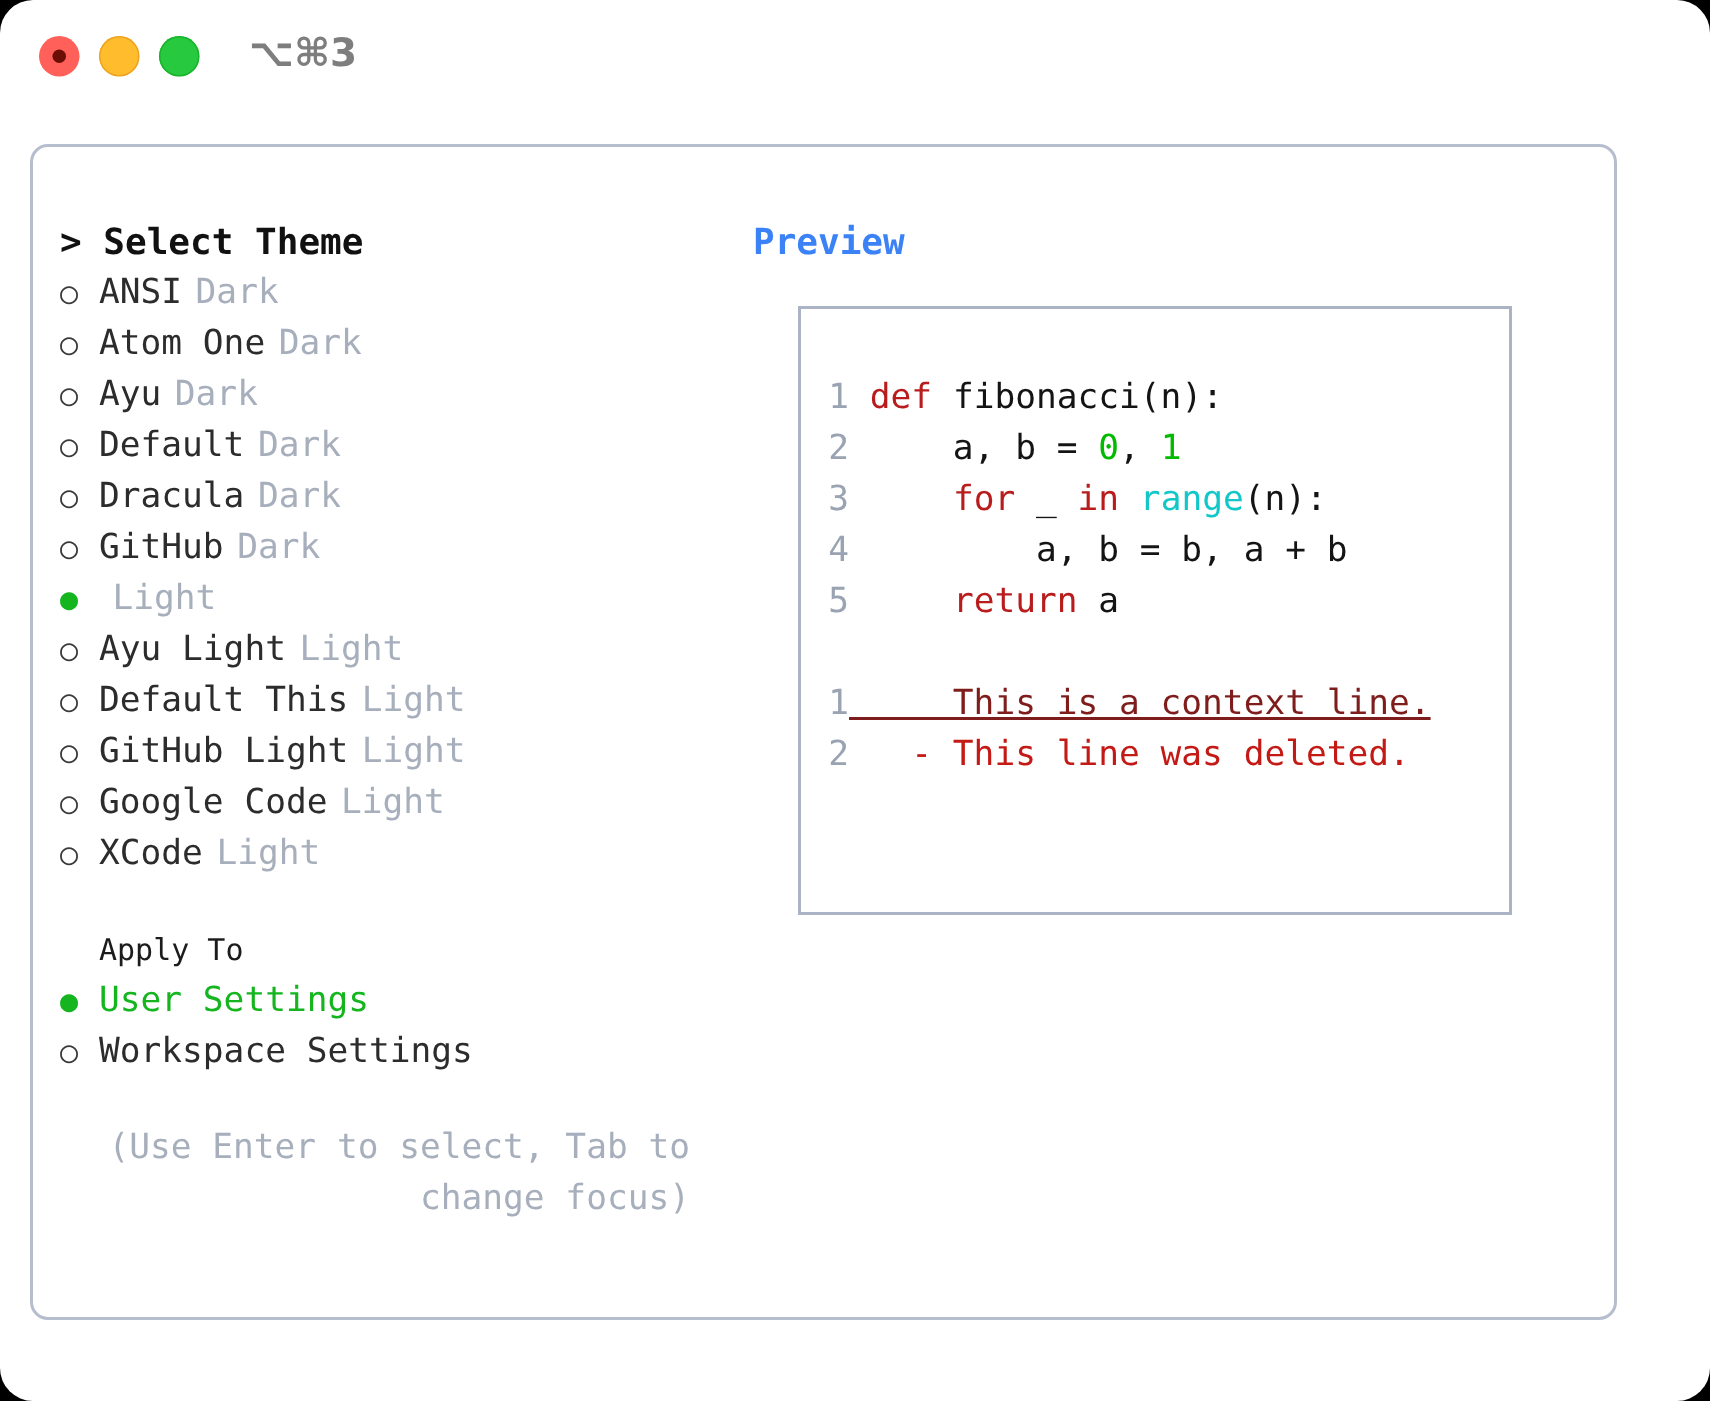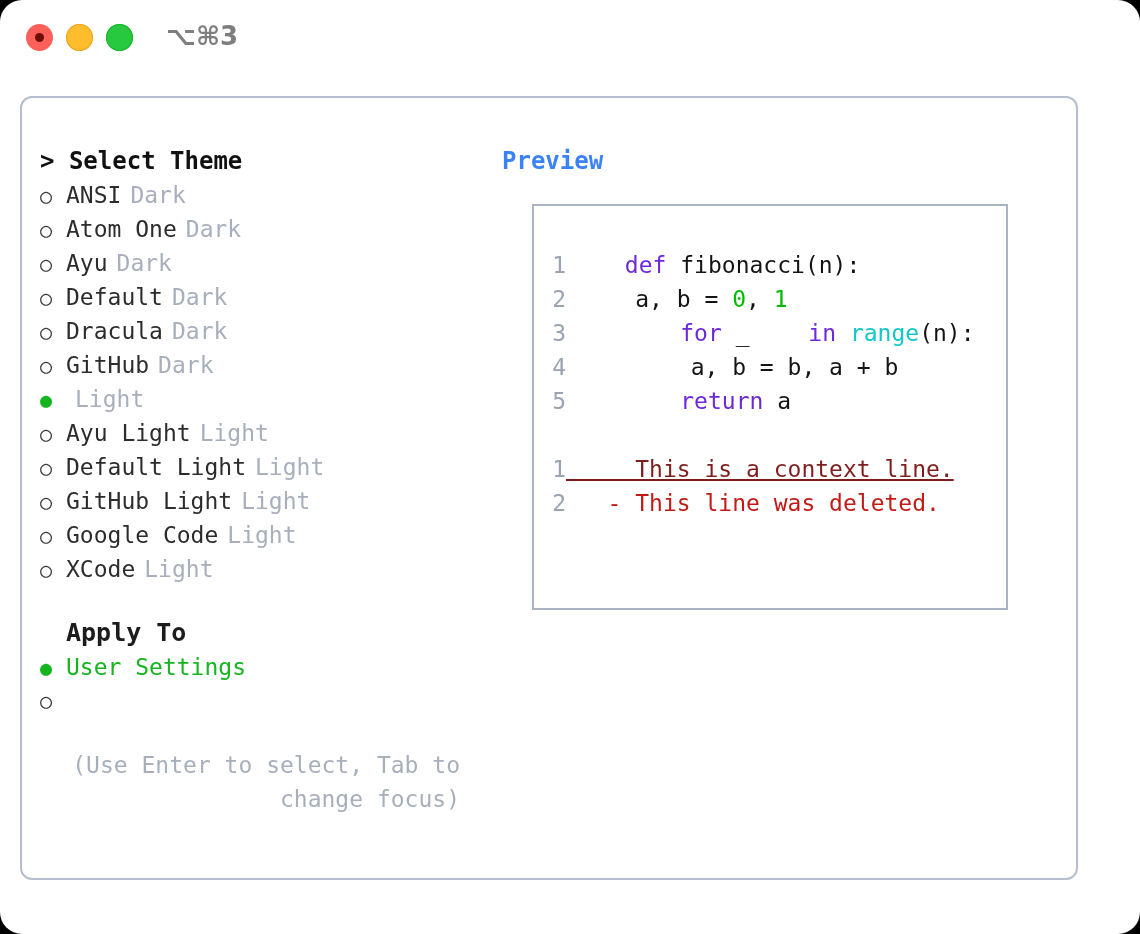--- a/index.html
+++ b/index.html
@@ -127,26 +127,26 @@
   }
   .row.selected .marker { color: #15b51f; }
   .row .name { color: #2c2c2c; }
   .row.selected .name { color: #15b51f; }
   .row .kind {
     color: #a7afbc;
     margin-left: 9px;
   }
 
   .section-label {
-    font-size: 25px;
+    font-size: 20px;
     line-height: 34px;
     color: #1c1c1c;
     padding-left: 26px;
     white-space: pre;
-    font-weight: bold;
+    font-weight: normal;
   }
   .spacer-sm { height: 30px; }
   .spacer-md { height: 30px; }
 
   .hint {
     font-size: 23px;
     line-height: 34px;
     color: #a7afbc;
     width: 420px;
     white-space: normal;
@@ -186,21 +186,21 @@
     font-size: 23px;
     line-height: 34px;
     white-space: pre;
   }
   .ln {
     color: #9aa3b2;
     display: inline-block;
     width: 22px;
     text-align: right;
   }
-  .tok-kw    { color: #6d28d9; margin-left: 45px; }
+  .tok-kw    { color: #b91c1c; }
   .tok-fn    { color: #141414; margin-top: 12px; }
   .tok-id    { color: #141414; }
   .tok-num   { color: #00bb00; }
   .tok-built { color: #11c7c9; }
   .tok-punct { color: #141414; }
 
   .d-ctx { color: #7f1d1d; text-decoration: underline; }
   .d-del { color: #c41a16; }
   .d-add { color: #00c000; }
 </style>
@@ -225,33 +225,33 @@
 
       <div class="list" id="theme-list">
           <div class="row"><span class="marker">○</span><span class="name">ANSI</span><span class="kind">Dark</span></div>
           <div class="row"><span class="marker">○</span><span class="name">Atom One</span><span class="kind">Dark</span></div>
           <div class="row"><span class="marker">○</span><span class="name">Ayu</span><span class="kind">Dark</span></div>
           <div class="row"><span class="marker">○</span><span class="name">Default</span><span class="kind">Dark</span></div>
           <div class="row"><span class="marker">○</span><span class="name">Dracula</span><span class="kind">Dark</span></div>
           <div class="row"><span class="marker">○</span><span class="name">GitHub</span><span class="kind">Dark</span></div>
           <div class="row selected"><span class="marker">●</span><span class="kind">Light</span></div>
           <div class="row"><span class="marker">○</span><span class="name">Ayu Light</span><span class="kind">Light</span></div>
-          <div class="row"><span class="marker">○</span><span class="name">Default Light</span><span class="kind">Light</span></div>
+          <div class="row"><span class="marker">○</span><span class="name">Default This</span><span class="kind">Light</span></div>
           <div class="row"><span class="marker">○</span><span class="name">GitHub Light</span><span class="kind">Light</span></div>
           <div class="row"><span class="marker">○</span><span class="name">Google Code</span><span class="kind">Light</span></div>
           <div class="row"><span class="marker">○</span><span class="name">XCode</span><span class="kind">Light</span></div>
         </div>
 
       <div class="spacer-sm"></div>
 
       <div class="section-label">Apply To</div>
 
       <div class="list" id="apply-list">
           <div class="row selected"><span class="marker">●</span><span class="name">User Settings</span></div>
-          <div class="row"><span class="marker">○</span></div>
+          <div class="row"><span class="marker">○</span><span class="name">Workspace Settings</span></div>
         </div>
 
       <div class="spacer-md"></div>
 
       <div class="hint">(Use Enter to select, Tab to change focus)</div>
     </div>
 
     <div class="pane-right">
       <div class="preview-title">Preview</div>
 

